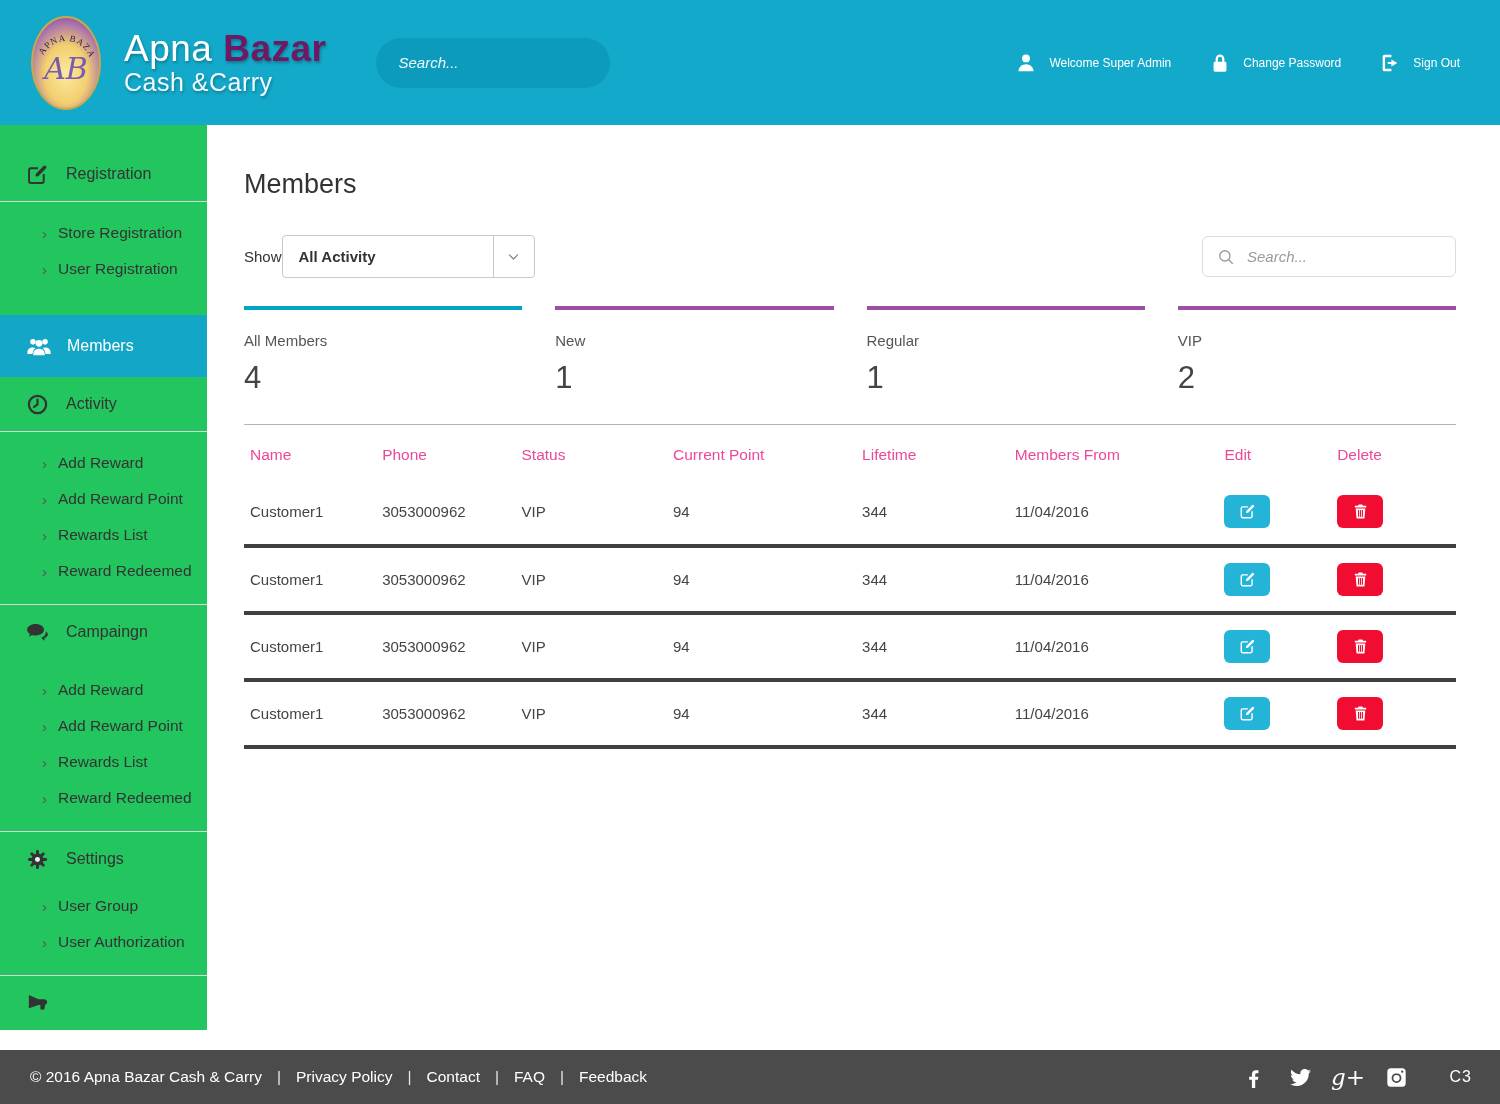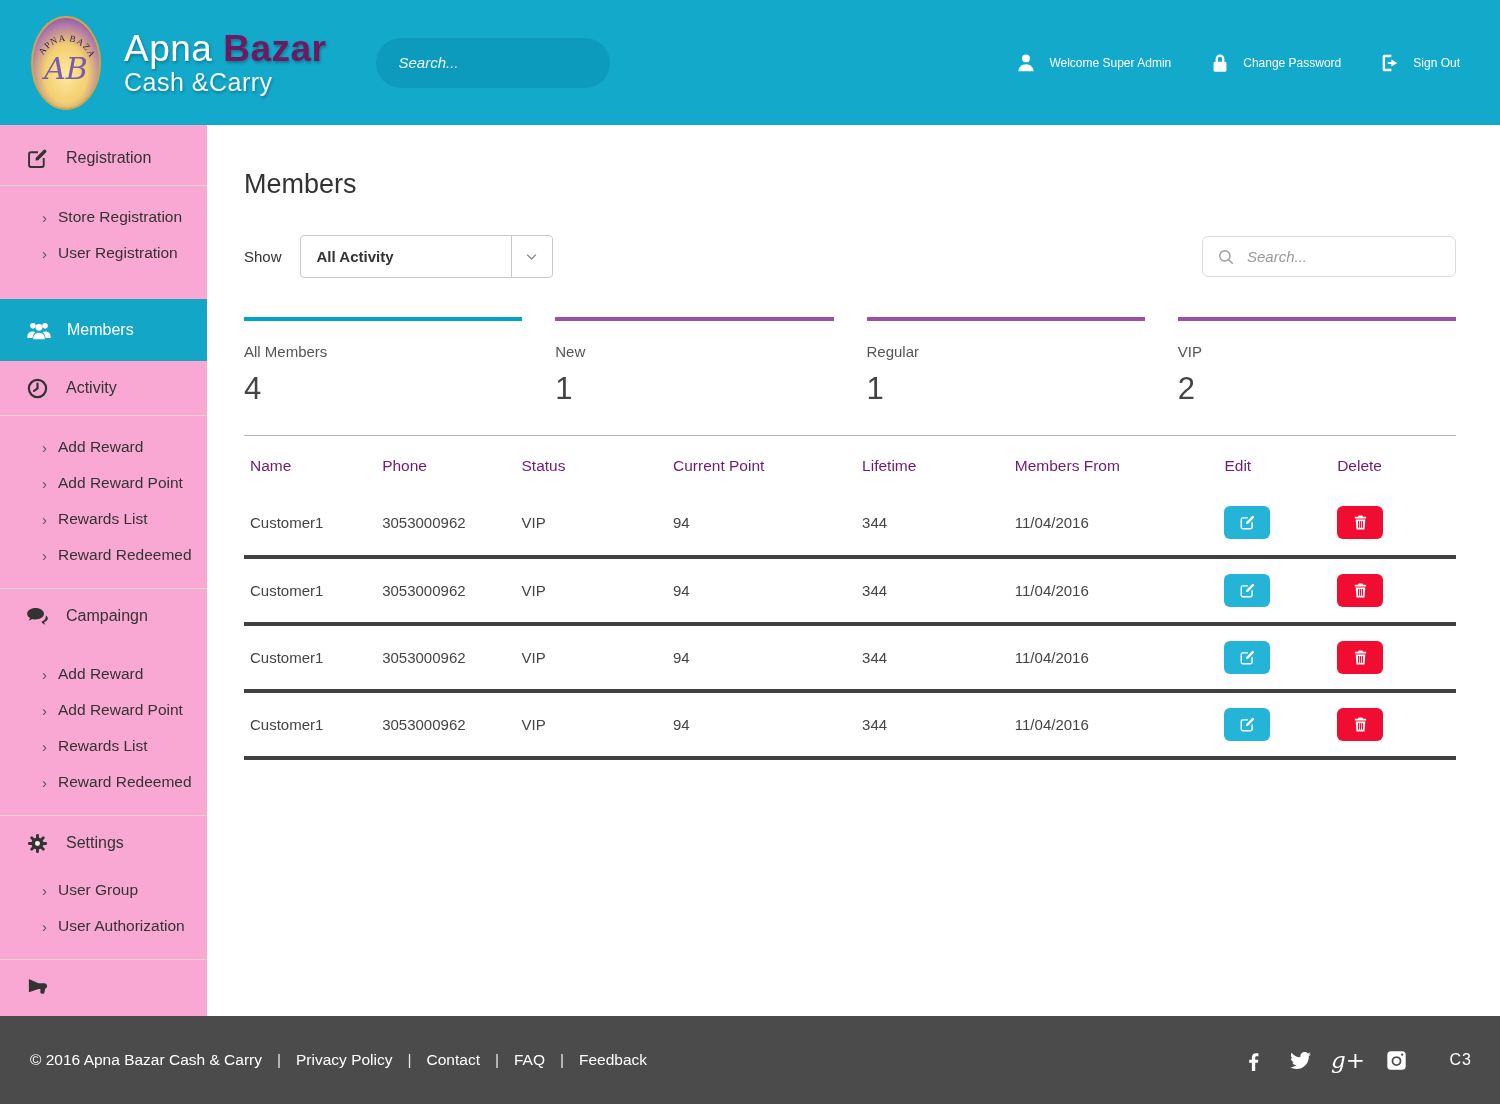--- a/index.html
+++ b/index.html
@@ -21,73 +21,73 @@
   .header-search input { flex:1; background:transparent; border:none; outline:none; color:#fff;
                          font-style:italic; font-size:15px; font-family:"Liberation Sans",sans-serif; }
   .header-search input::placeholder { color:#eef9fc; font-style:italic; }
   .hs-icon { width:22px; height:22px; color:#fff; cursor:pointer; }
   .header-right { margin-left:auto; display:flex; align-items:center; color:#fff; }
   .hmenu { display:flex; align-items:center; gap:12px; margin-left:38px; font-size:12px; cursor:pointer; }
   .hmenu .hicon { width:22px; height:22px; display:inline-flex; }
   .icon-svg { width:100%; height:100%; display:block; }
 
   
-  .sidebar { position:absolute; left:0; top:125px; width:240px; bottom:74px; background:#f9a8d4;
-             padding-top:6px; overflow:hidden; }
+  .sidebar { position:absolute; left:0; top:125px; width:240px; bottom:74px; background:#22c55e;
+             padding-top:22px; overflow:hidden; }
   .side-head { display:flex; align-items:center; height:54px; padding:0 14px 0 26px; color:#333;
                font-size:16px; cursor:pointer; }
   .side-head .sicon { width:23px; height:23px; margin-right:17px; color:#333; flex:0 0 auto; }
   .side-head .schev { margin-left:auto; width:18px; height:18px; color:#444; }
   .sdivider { height:1px; background:#d7d7d7; }
   .side-subs { padding:13px 0 15px; }
   .side-sub { height:36px; display:flex; align-items:center; padding-left:42px; font-size:15.5px;
               color:#333; cursor:pointer; }
   .side-sub .sarrow { color:#555; margin-right:11px; font-size:15px; }
   .side-active { height:62px; margin-top:13px; display:flex; align-items:center; padding:0 14px 0 26px;
                  background:#14a6c6; color:#fff; font-size:16px; cursor:pointer; }
   .side-active .sicon { width:26px; height:23px; margin-right:15px; color:#fff; }
   .subs-tight { padding-top:2px; }
 
   
   .main { position:absolute; left:207px; top:125px; right:0; bottom:74px; background:#fff;
           padding:0 44px 0 37px; overflow:hidden; }
   .page-title { font-size:27px; color:#333; font-weight:400; margin-top:44px; }
   .controls { display:flex; align-items:center; margin-top:35px; }
-  .show-label { font-size:15px; color:#333; margin-right:18px; }
+  .show-label { font-size:15px; color:#333; }
   .select { width:253px; height:43px; border:1px solid #c9c9c9; border-radius:4px; background:#fff;
             display:flex; align-items:stretch; cursor:pointer; }
   .select .sel-value { flex:1; display:flex; align-items:center; padding-left:16px; font-size:15px; color:#333;font-weight:bold; }
   .select .sel-chev { width:41px; border-left:1px solid #c9c9c9; display:flex; align-items:center;
                       justify-content:center; color:#8a8a8a; border-radius:0 4px 4px 0; }
   .select .sel-chev svg { width:15px; height:15px; }
   .search-box { margin-left:auto; width:254px; height:41px; border:1px solid #dcdcdc; border-radius:6px;
                 display:flex; align-items:center; padding:0 12px 0 14px; color:#9a9a9a; background:#fff; }
   .search-box .sb-icon { width:18px; height:18px; flex:0 0 auto; }
   .search-box input { flex:1; border:none; outline:none; margin-left:12px; font-style:italic;
                       font-size:15px; color:#666; font-family:"Liberation Sans",sans-serif; }
   .search-box input::placeholder { color:#9a9a9a; font-style:italic; }
 
-  .stats { display:grid; grid-template-columns:repeat(4,1fr); column-gap:33px; margin-top:39px; }
+  .stats { display:grid; grid-template-columns:repeat(4,1fr); column-gap:33px; margin-top:28px; }
   .stat { border-top:4px solid #9b4fa5; padding-top:22px; cursor:pointer; }
   .stat.cyan { border-top-color:#00a5c4; }
   .stat-label { font-size:15px; color:#555; }
   .stat-value { font-size:31px; color:#444; margin-top:11px; font-weight:400; }
 
   table.members-table { width:100%; border-collapse:collapse; margin-top:28px; border-top:1px solid #b5b5b5; }
-  .members-table th { text-align:left; font-weight:400; font-size:15.5px; color:#701a75; padding:21px 0 15px; }
+  .members-table th { text-align:left; font-weight:400; font-size:15.5px; color:#ec4899; padding:21px 0 15px; }
   .members-table td { height:67px; font-size:15px; color:#444; border-bottom:4px solid #404040; }
   .members-table th:first-child, .members-table td:first-child { padding-left:6px; }
   .btn { width:46px; height:33px; border:none; border-radius:6px; display:inline-flex; align-items:center;
          justify-content:center; cursor:pointer; }
   .btn-edit { background:#24b4d8; }
   .btn-del { background:#f10d31; }
   .btn svg { width:17px; height:17px; }
 
   
-  .footer { position:absolute; left:0; right:0; bottom:0; height:88px; background:#4b4b4b; color:#fff;
+  .footer { position:absolute; left:0; right:0; bottom:0; height:54px; background:#4b4b4b; color:#fff;
             display:flex; align-items:center; padding:0 28px 0 30px; font-size:15.5px; }
   .foot-left { display:flex; align-items:center; gap:15px; }
   .foot-sep { color:#e8e8e8; }
   .foot-link { cursor:pointer; }
   .foot-social { margin-left:auto; display:flex; align-items:center; gap:27px; }
   .soc { width:21px; height:21px; color:#fff; cursor:pointer; display:inline-flex; align-items:center;
          justify-content:center; }
   .gplus { font-family:"DejaVu Serif", serif; font-style:italic; font-size:23px; line-height:1; }
   .c3-badge { font-size:16px; margin-left:16px; letter-spacing:1px; color:#fff; }
 </style>

